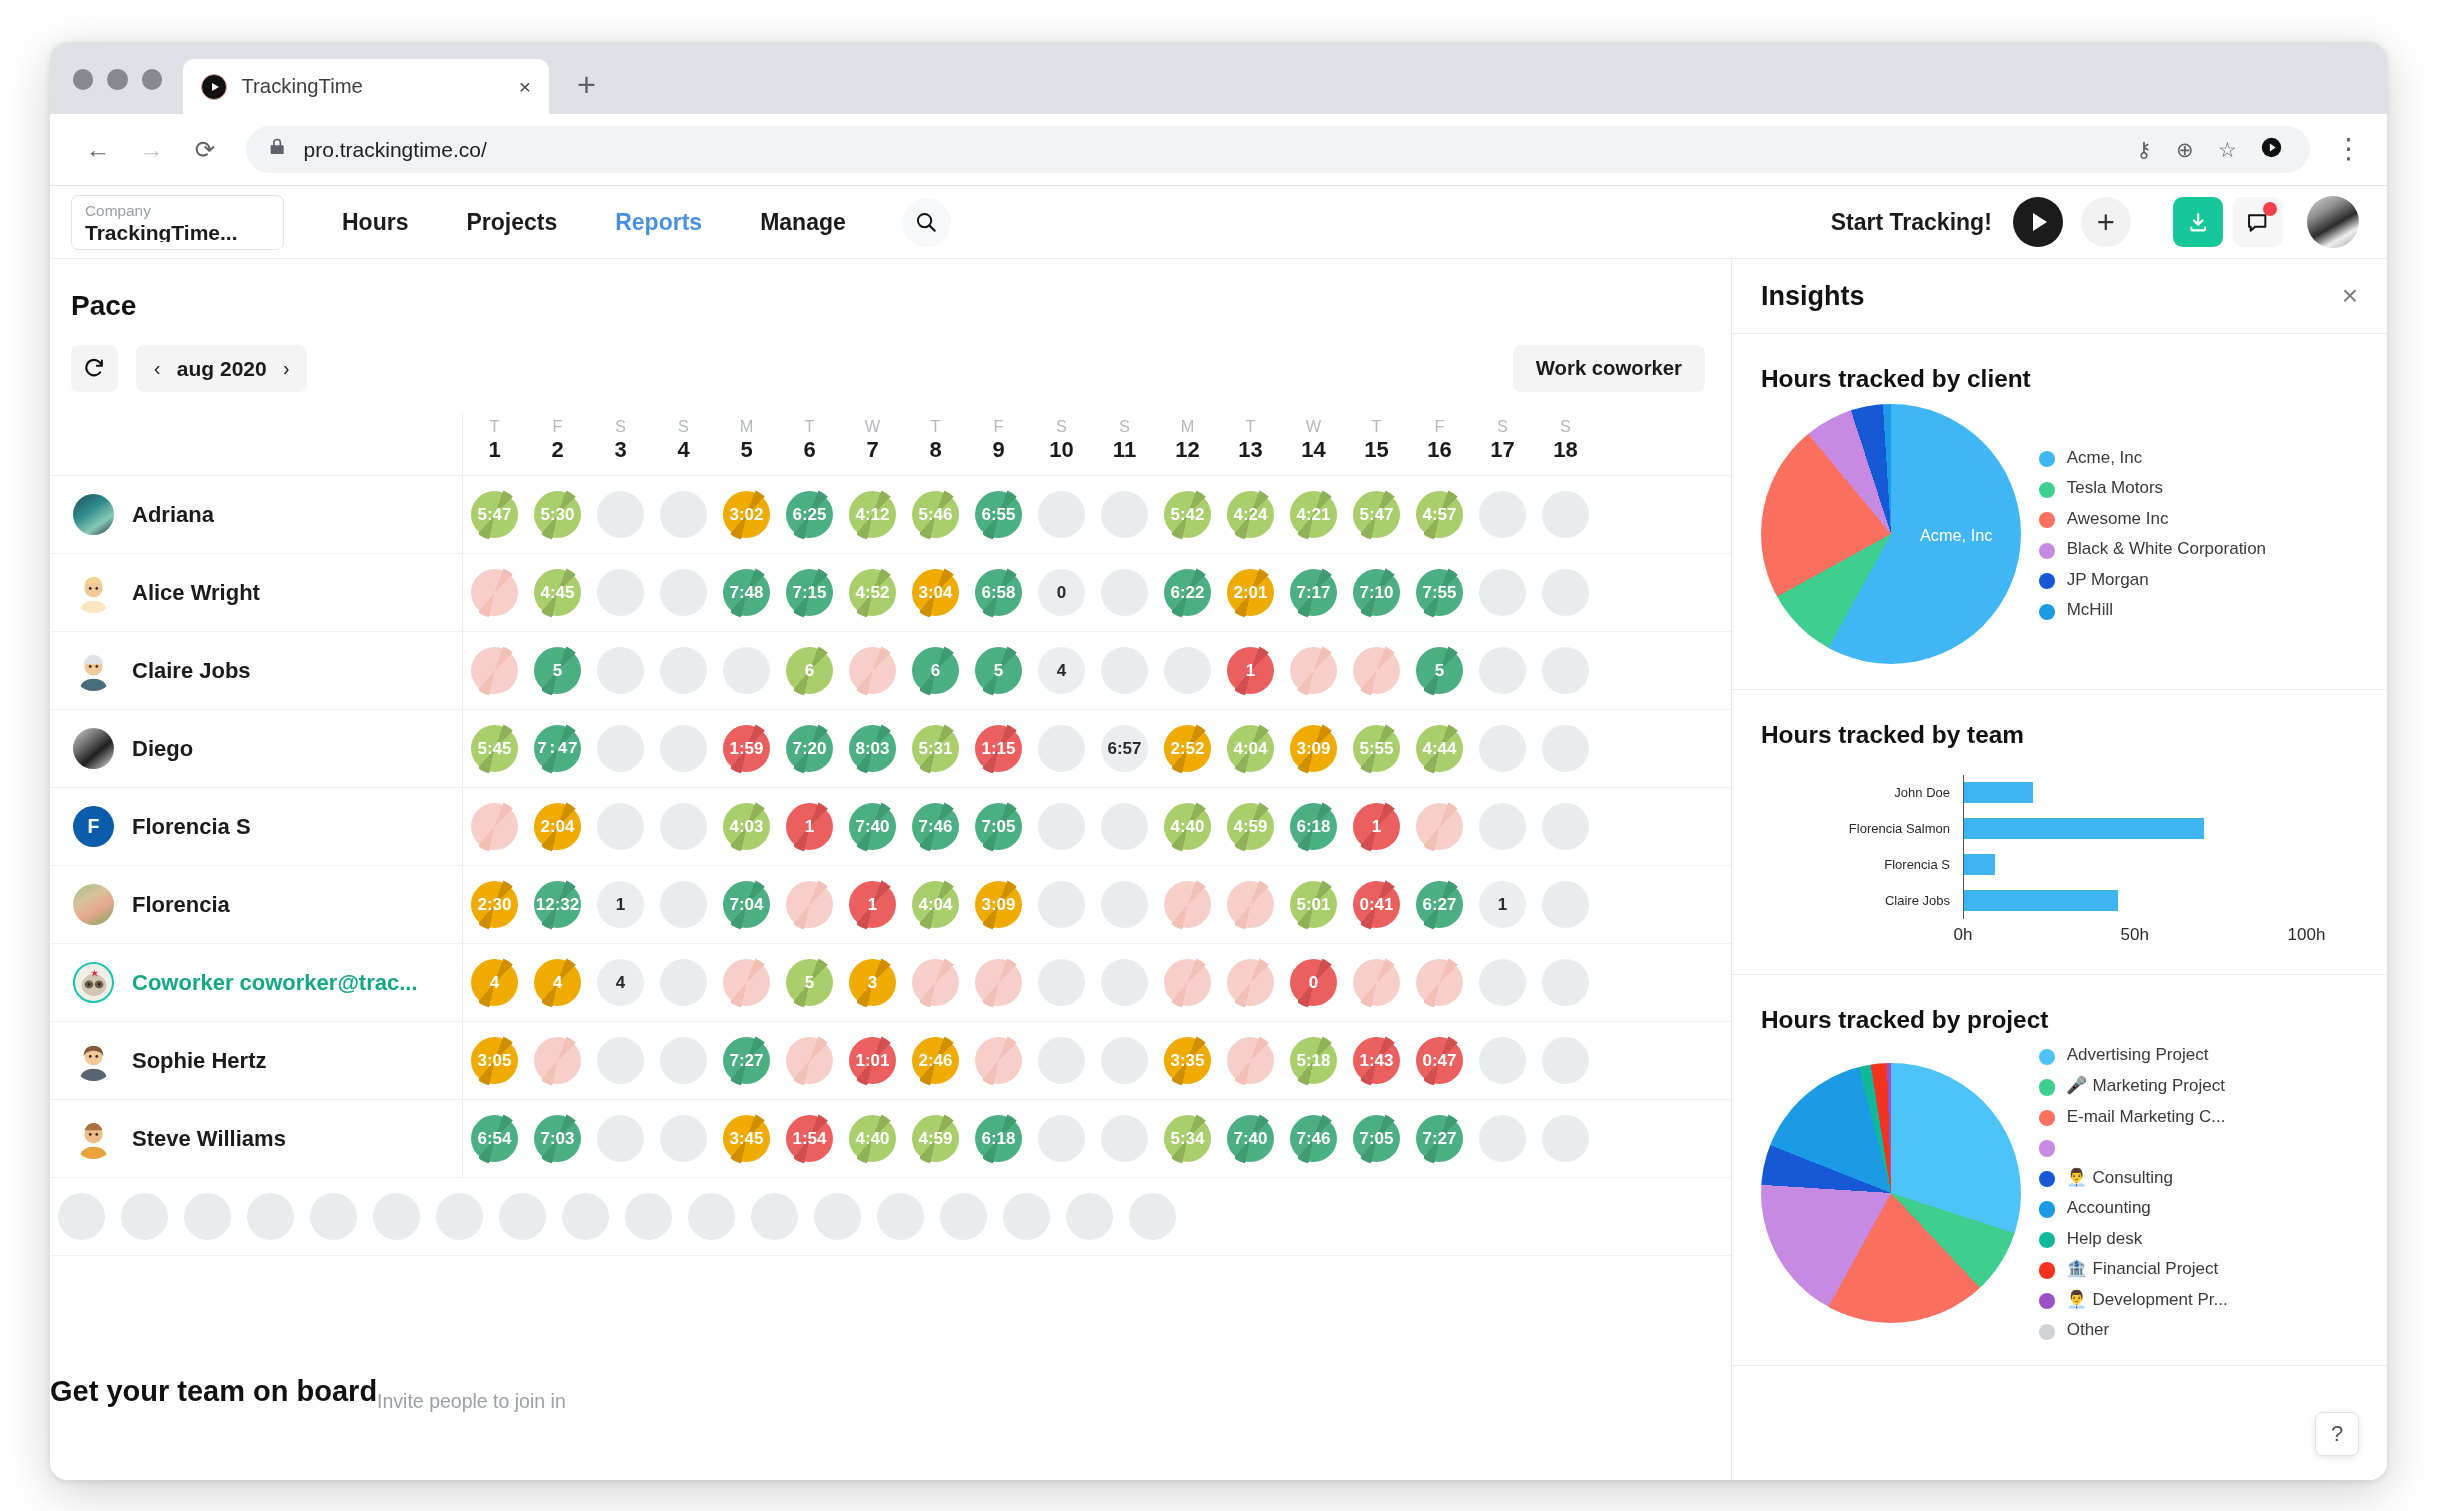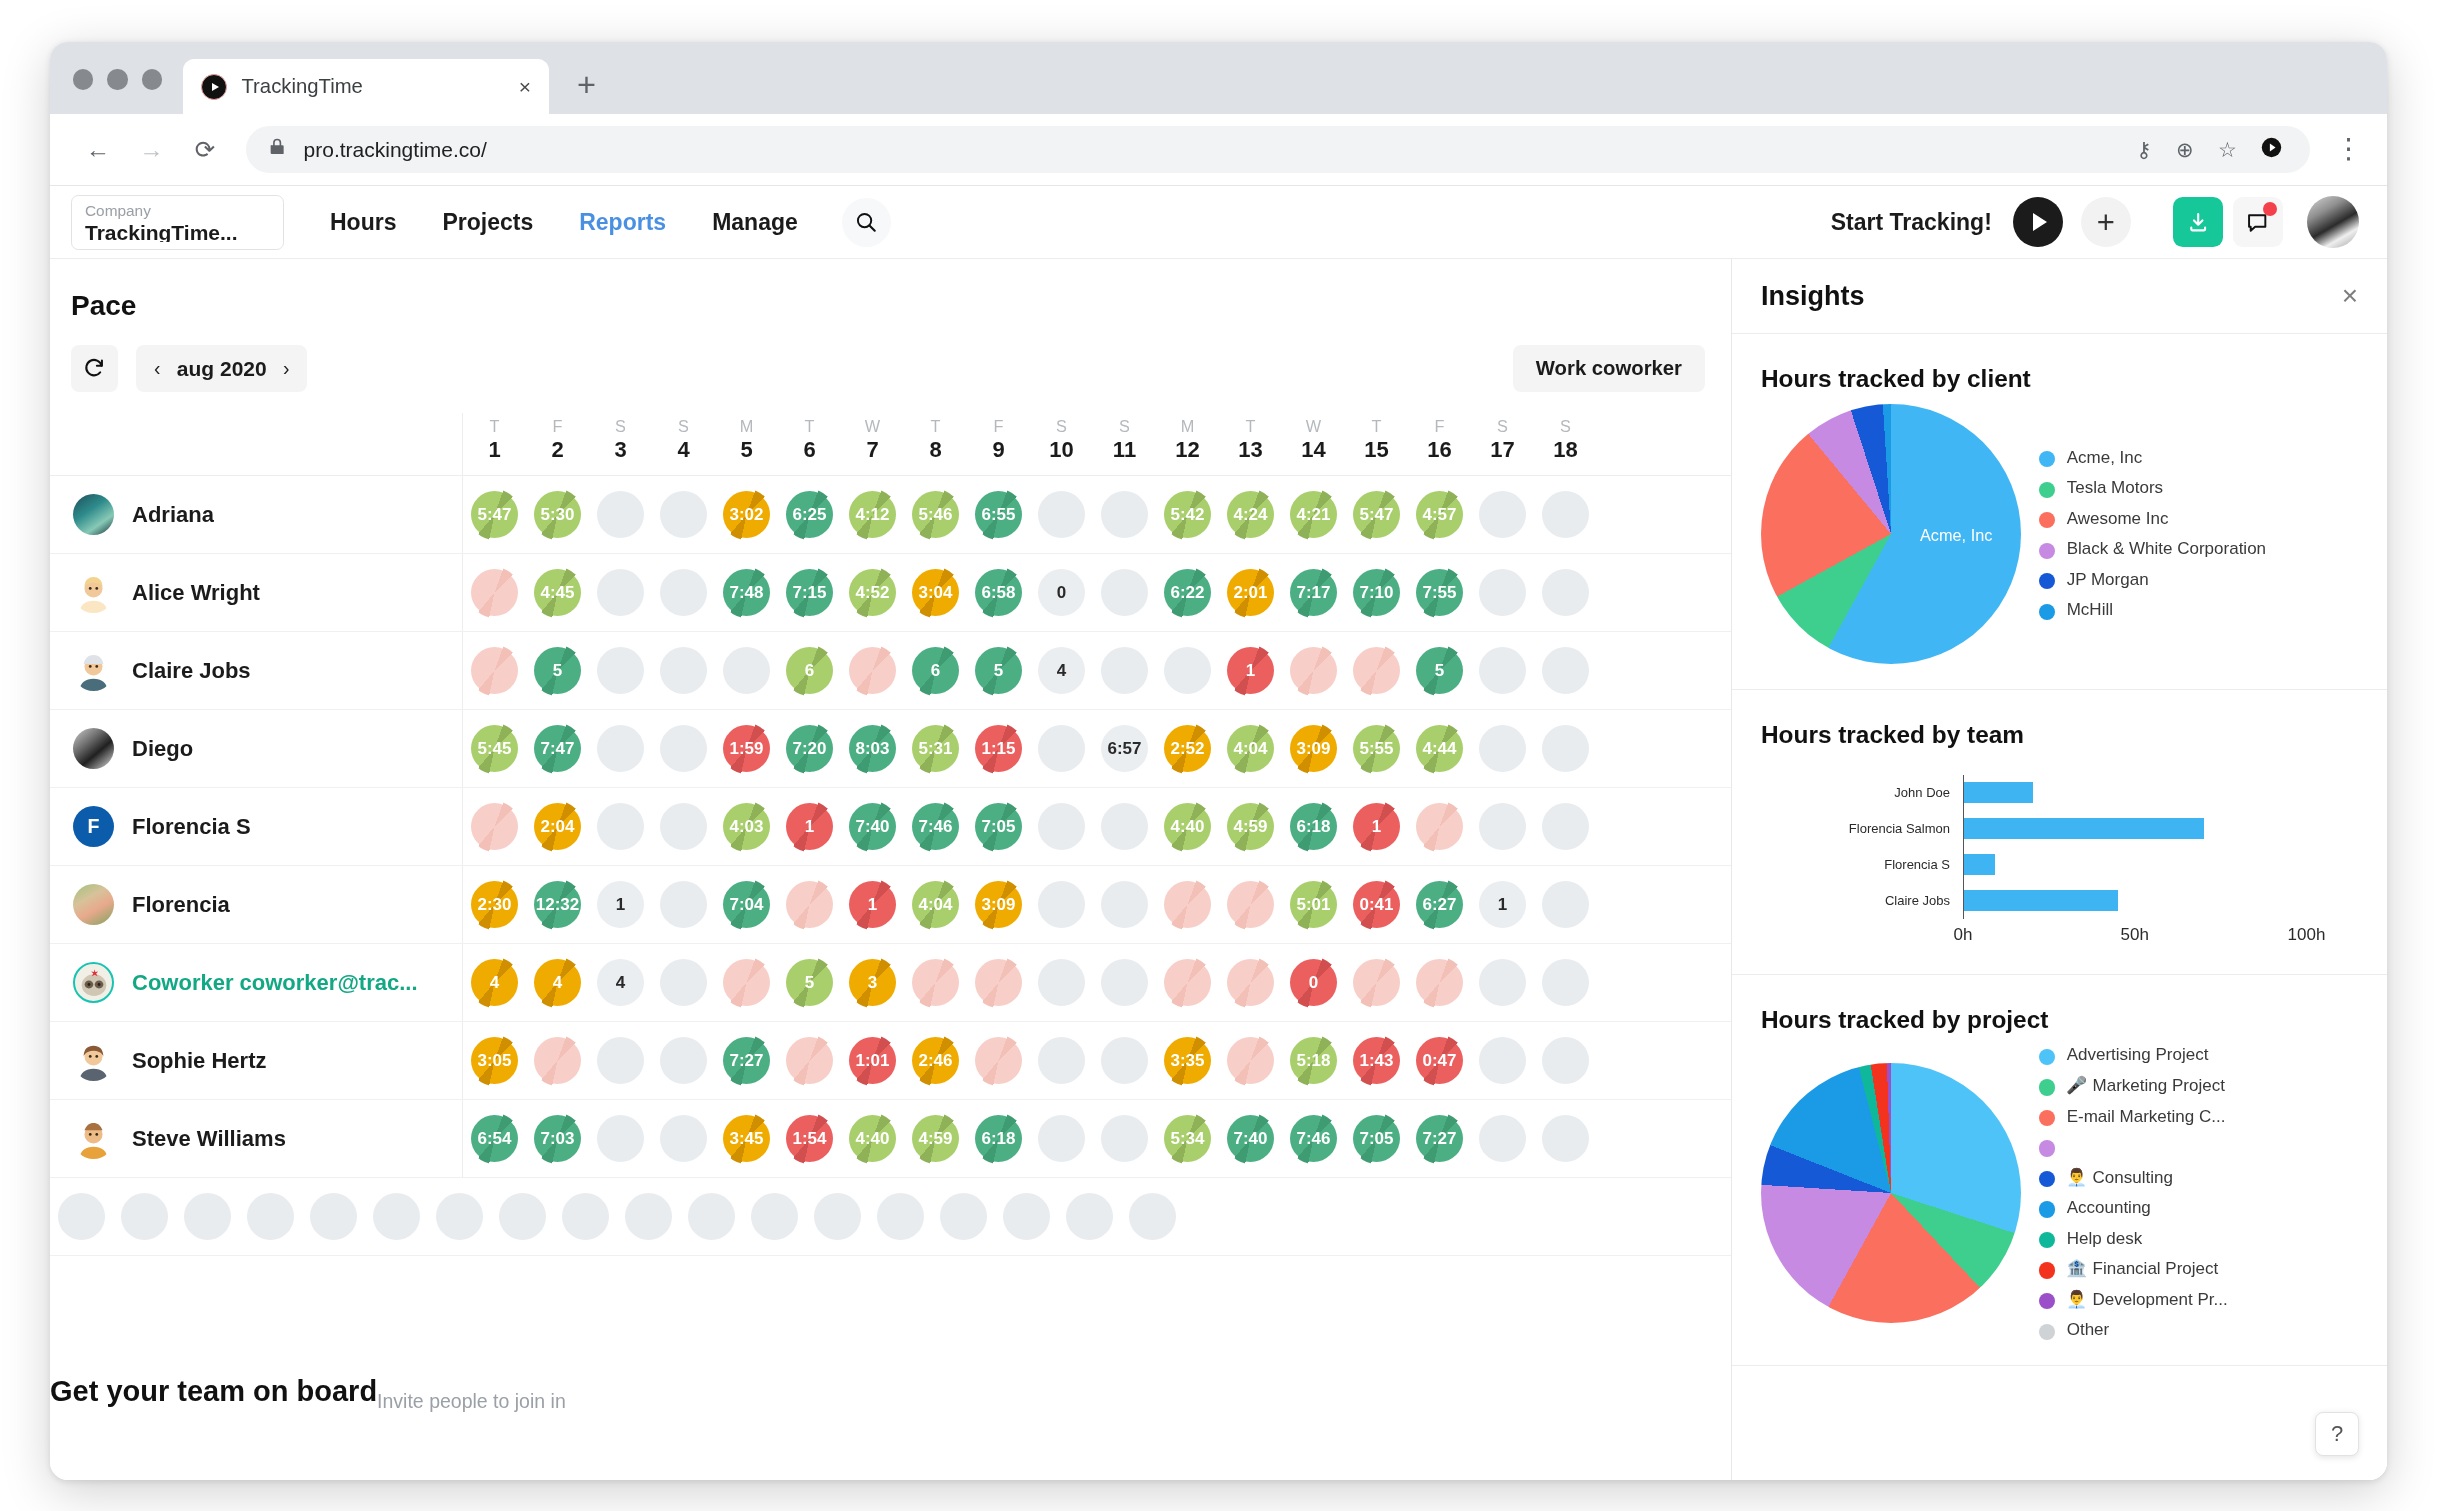--- a/index.html
+++ b/index.html
@@ -72,21 +72,21 @@
   #url-text { font-size: 21px; color: #202124; flex: 1; }
   #omni-right { display: flex; align-items: center; gap: 24.4px; padding-right: 4.9px; }
   #omni-right .oi { font-size: 21px; color: #5f6368; cursor: pointer; }
   #kebab { font-size: 28px; color: #5f6368; margin-left: 18px; cursor: pointer; letter-spacing: 0; line-height: .6; }
 
   
   #app { flex: 1; display: flex; flex-direction: column; min-height: 0; background: #fff; }
 
   #app-header {
     height: 73px; flex: 0 0 auto; display: flex; align-items: center;
-    padding: 0 28px 0 21px; border-bottom: 0.8px solid #ececec; gap: 0;
+    padding: 0 28px 0 21px; border-bottom: 0.8px solid #ececec; gap: 12px;
   }
   #company-chip {
     width: 213px; height: 55px; border: 0.8px solid #e2e2e2; border-radius: 7.3px;
     padding: 6.5px 13px; display: flex; flex-direction: column; justify-content: center;
   }
   #company-label { font-size: 15.4px; color: #9aa0a6; line-height: 1.15; }
   #company-name { font-size: 21px; font-weight: bold; color: #1b1b1b; line-height: 1.2;
     white-space: nowrap; overflow: hidden; }
   .nav-item {
     font-size: 23px; font-weight: bold; color: #1b1b1b; cursor: pointer;
@@ -628,21 +628,21 @@
               <div class="grow">
                 <div class="namecell">
                   <span class="avatar" style="background: linear-gradient(140deg, rgb(207, 207, 207) 0%, rgb(110, 110, 110) 35%, rgb(32, 32, 32) 60%, rgb(232, 232, 232) 100%);"></span>
                   <span class="uname">Diego</span>
                 </div>
                 <div class="cells">
                   <div class="cell">
                     <div class="bubble" style="background: rgb(168, 207, 107); z-index: 0;">5:45<span class="ring" style="background: conic-gradient(from 20deg, rgb(143, 178, 88) 0deg, rgb(143, 178, 88) 26deg, transparent 26deg, transparent 172deg, rgb(143, 178, 88) 172deg, rgb(143, 178, 88) 200deg, transparent 200deg, transparent 360deg);"></span></div>
                   </div>
                   <div class="cell">
-                    <div class="bubble" style="background: rgb(76, 175, 132); z-index: 0;">7:47<span class="ring" style="background: conic-gradient(from 20deg, rgb(63, 156, 114) 0deg, rgb(63, 156, 114) 26deg, transparent 26deg, transparent 172deg, rgb(63, 156, 114) 172deg, rgb(63, 156, 114) 200deg, transparent 200deg, transparent 360deg);"></span></div>
+                    <div class="bubble" style="background: rgb(76, 175, 132); z-index: 0; font-family: Liberation Mono, monospace;">7:47<span class="ring" style="background: conic-gradient(from 20deg, rgb(63, 156, 114) 0deg, rgb(63, 156, 114) 26deg, transparent 26deg, transparent 172deg, rgb(63, 156, 114) 172deg, rgb(63, 156, 114) 200deg, transparent 200deg, transparent 360deg);"></span></div>
                   </div>
                   <div class="cell">
                     <div class="bubble empty"></div>
                   </div>
                   <div class="cell">
                     <div class="bubble empty"></div>
                   </div>
                   <div class="cell">
                     <div class="bubble" style="background: rgb(236, 95, 95); z-index: 0;">1:59<span class="ring" style="background: conic-gradient(from 20deg, rgb(210, 79, 79) 0deg, rgb(210, 79, 79) 26deg, transparent 26deg, transparent 172deg, rgb(210, 79, 79) 172deg, rgb(210, 79, 79) 200deg, transparent 200deg, transparent 360deg);"></span></div>
                   </div>

